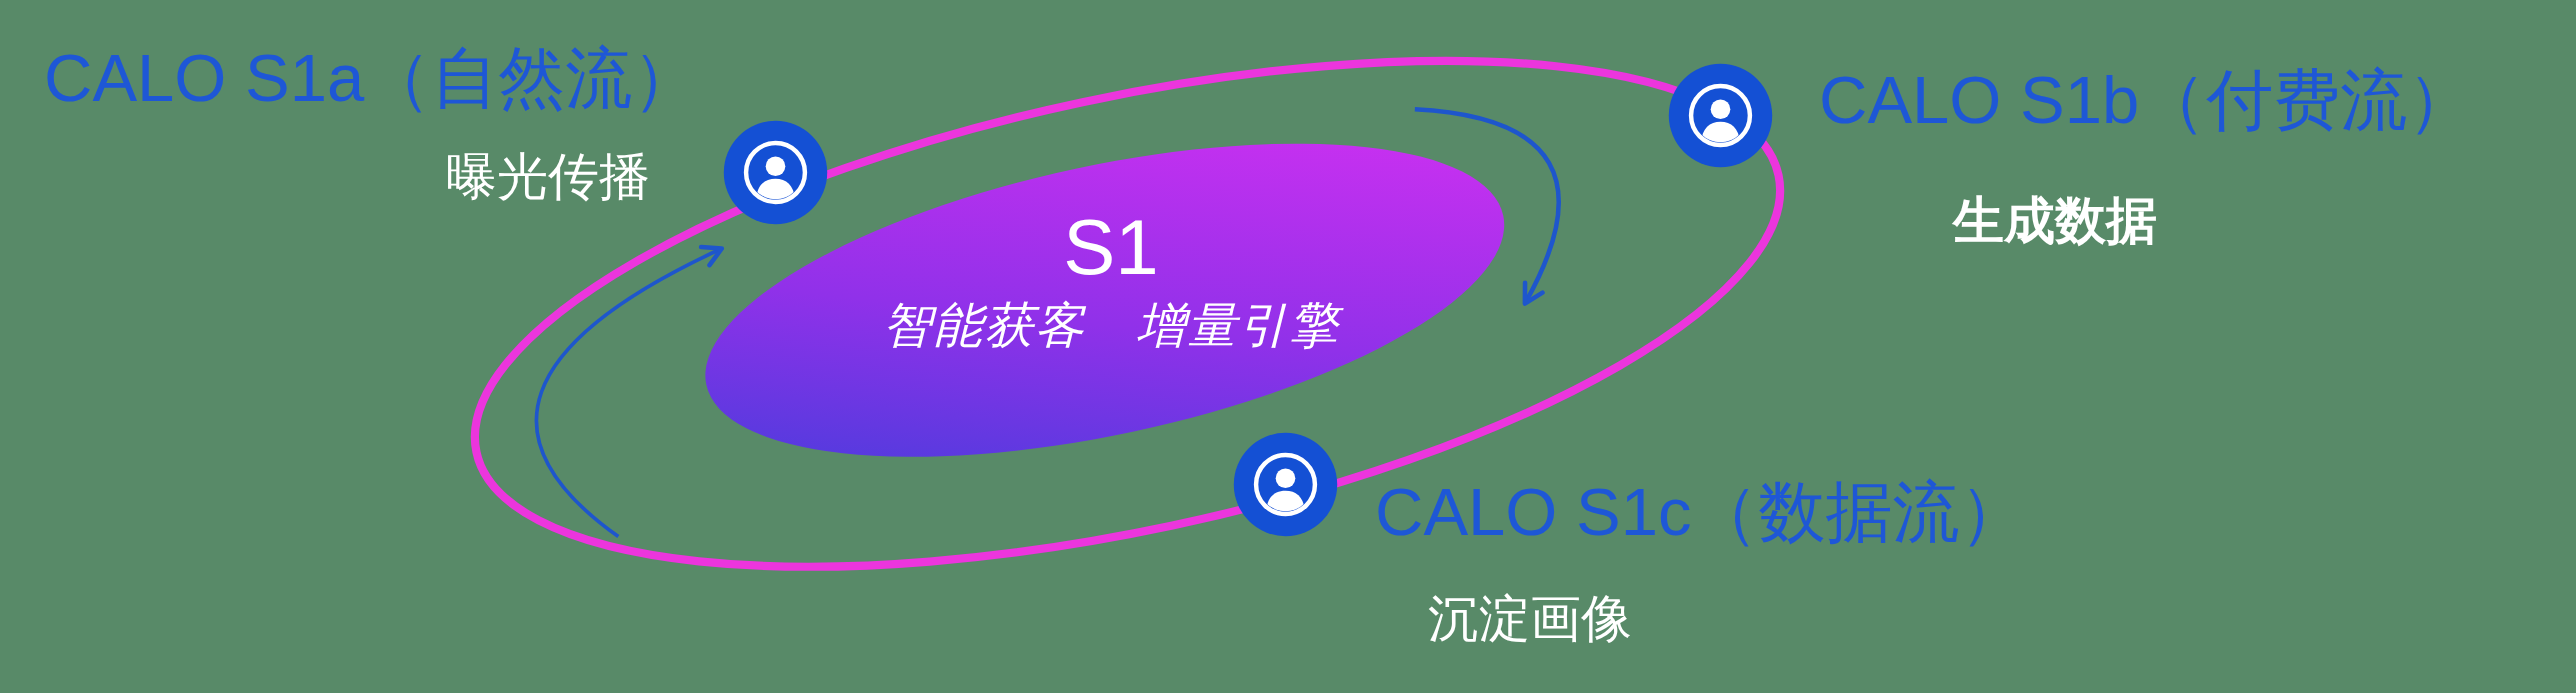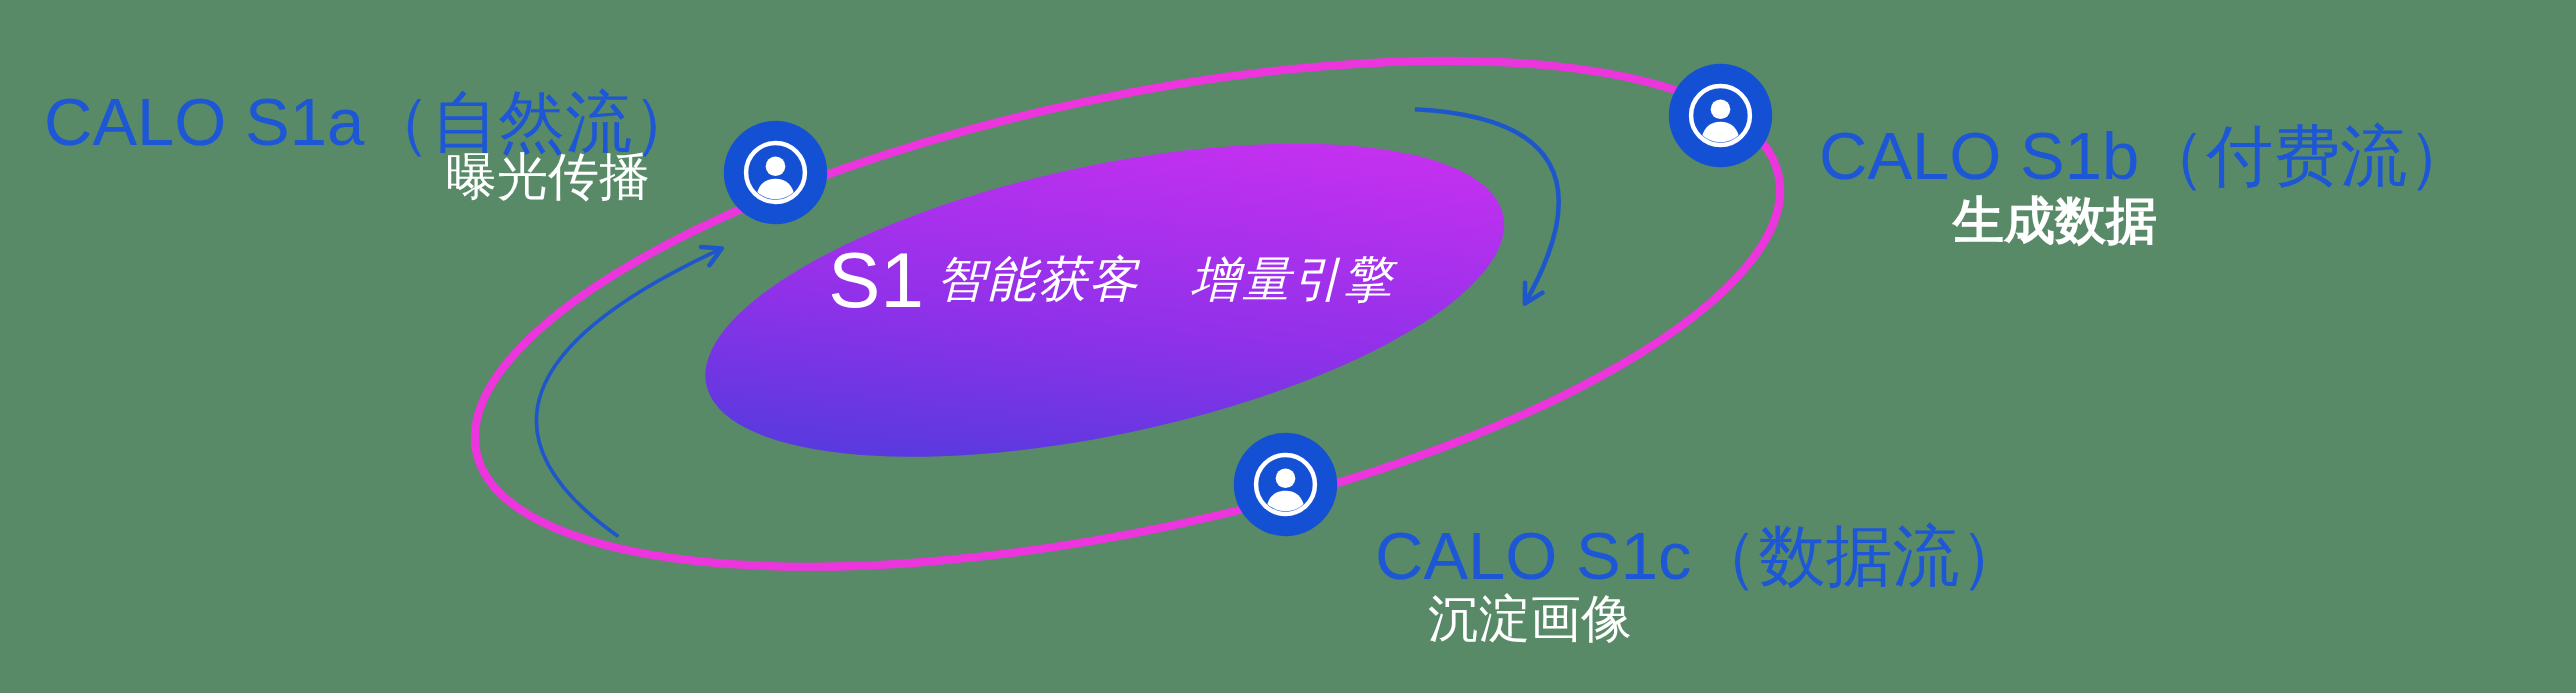--- a/index.html
+++ b/index.html
@@ -21,34 +21,33 @@
     width: 2576px;
     height: 694px;
   }
   .abs { position: absolute; white-space: nowrap; }
 
   .node-title {
     color: #1e57d6;
     font-size: 67px;
     font-weight: 500;
     line-height: 1.08;
-    margin-top: 44px;
   }
   .node-sub {
     color: #ffffff;
     font-size: 51px;
     font-weight: 500;
     line-height: 1.1;
   }
   .core-text {
     left: 1111px;
     top: 280px;
     transform: translate(-50%, -50%);
     display: flex;
-    flex-direction: row;
+    flex-direction: column;
     align-items: center;
     gap: 12.7px;
     text-align: center;
   }
   .core-title {
     color: #ffffff;
     font-size: 78px;
     font-weight: 500;
     line-height: 1;
   }
@@ -120,21 +119,21 @@
       <circle cx="60" cy="60" r="33" fill="none" stroke="#ffffff" stroke-width="5"></circle>
       <clipPath id="clip-b">
           <circle cx="60" cy="60" r="30"></circle>
         </clipPath>
       <g clip-path="url(#clip-b)">
         <circle cx="60" cy="53" r="11" fill="#ffffff"></circle>
         <path d="M38,95 C38,75 47,67 60,67 C73,67 82,75 82,95 Z" fill="#ffffff"></path>
       </g>
     </svg>
   </div>
-  <div class="abs node-title" style="left:1819px; top:76px;">CALO S1b（付费流）</div>
+  <div class="abs node-title" style="left:1819px; top:64px;">CALO S1b（付费流）</div>
   <div class="abs node-sub" style="left:1953px; top:193px;font-weight:bold;">生成数据</div>
 
   <div class="orbit-node" style="left:1232px; top:431px;">
     <svg viewBox="0 0 120 120">
       <circle cx="60" cy="60" r="58" fill="#1450d4"></circle>
       <circle cx="60" cy="60" r="33" fill="none" stroke="#ffffff" stroke-width="5"></circle>
       <clipPath id="clip-c">
           <circle cx="60" cy="60" r="30"></circle>
         </clipPath>
       <g clip-path="url(#clip-c)">

